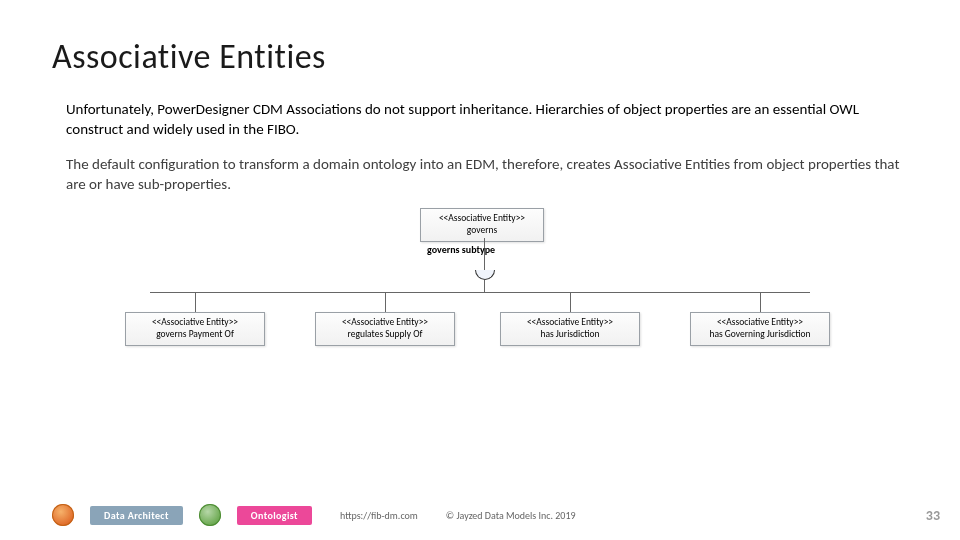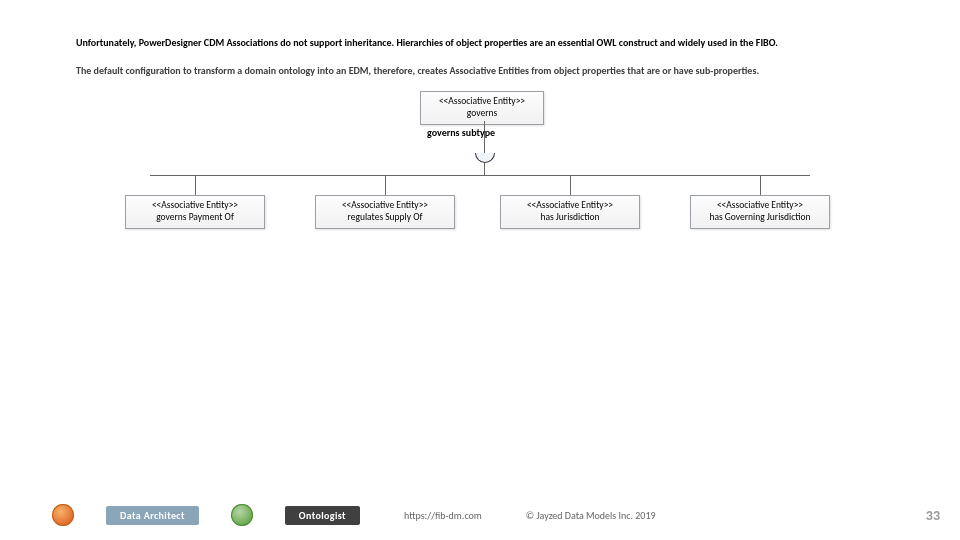--- a/index.html
+++ b/index.html
@@ -2,53 +2,54 @@
 <html><head>
 <meta charset="utf-8">
 <style>
   * { margin: 0; padding: 0; box-sizing: border-box; }
   html, body { width: 960px; height: 540px; background: #fff; font-family: "Segoe UI", Calibri, Arial, sans-serif; position: relative; overflow: hidden; }
 
   .slide { position: relative; width: 960px; height: 540px; padding: 36px 52px 0 52px; }
 
   .title { font-size: 34px; font-weight: 400; color: #1a1a1a; letter-spacing: 0.5px; margin-bottom: 22px; font-family: "Segoe UI Light","Segoe UI",Calibri,Arial,sans-serif; }
 
-  .para { font-size: 10px; font-weight: 700; line-height: 1.35; margin: 0 4px 14px 24px; }
+  .para { font-size: 15px; font-weight: 400; line-height: 1.35; margin: 0 4px 14px 14px; }
   .p-black { color: #000; }
   .p-green { color: #404040; }
 
   
   .diagram { position: relative; width: 780px; height: 170px; margin: 8px auto 0 auto; }
   .box { position: absolute; border: 1px solid #9aa0a6; background: linear-gradient(#fdfdfd,#f1f1f1); text-align: center; font-size: 9.5px; line-height: 1.25; padding: 4px 6px; box-shadow: 1px 1px 2px rgba(0,0,0,.12); }
   .box .stereo { display:block; }
   .parent-box { left: 330px; top: 0; width: 124px; }
   .edge-label { position:absolute; left: 337px; top: 35px; font-size: 10px; font-weight:700; }
   .halfmoon { position:absolute; left: 385px; top: 62px; width: 20px; height: 10px; border:1.2px solid #333; border-top:none; border-radius: 0 0 12px 12px; background:#f0f4fb; }
   .connector-vert { position:absolute; left: 394px; top: 30px; width: 1px; height: 32px; background:#666; }
   .connector-vert2 { position:absolute; left: 394px; top: 72px; width: 1px; height: 12px; background:#666; }
   .hbar { position:absolute; top: 84px; height:1px; background:#666; left: 60px; right: 60px; }
   .drop { position:absolute; top:84px; width:1px; height:20px; background:#666; }
   .d1 { left: 105px; } .d2 { left: 295px; } .d3 { left: 480px; } .d4 { left: 670px; }
   .child { top: 104px; width: 140px; }
   .c1 { left: 35px; } .c2 { left: 225px; } .c3 { left: 410px; } .c4 { left: 600px; }
 
   
-  .footer { position:absolute; left: 52px; right: 20px; bottom: 14px; display:flex; align-items:center; gap: 32px; font-size: 10px; color:#555; }
+  .footer { position:absolute; left: 52px; right: 20px; bottom: 14px; display:flex; align-items:center; gap: 16px; font-size: 10px; color:#555; }
   .badge { width:22px; height:22px; border-radius:50%; display:inline-block; }
   .badge-org { background: radial-gradient(circle at 40% 35%, #f6b26b, #e06b2a 70%); box-shadow: 0 0 0 1px #c26216 inset; }
   .badge-grn { background: radial-gradient(circle at 40% 35%, #b6d7a8, #6aa84f 70%); box-shadow: 0 0 0 1px #4d8c34 inset; }
   .role { font-size: 10px; font-weight:600; color:#fff; background:#8aa4b8; padding:3px 14px; border-radius:2px; letter-spacing:.4px; }
-  .role.green { background:#404040; }
+  .role.green { background:#ec4899; }
   .ftxt { font-size:10px; color:#666; margin-left: 12px; }
   .pagenum { margin-left:auto; font-size:14px; color:#999;font-weight:bold; }
 </style>
 </head>
 <body>
 
 <div class="slide">
+  <h1 class="title">Associative Entities</h1>
 
   <p class="para p-black">Unfortunately, PowerDesigner CDM Associations do not support inheritance. Hierarchies of object properties are an essential OWL construct and widely used in the FIBO.</p>
   <p class="para p-green">The default configuration to transform a domain ontology into an EDM, therefore, creates Associative Entities from object properties that are or have sub-properties.</p>
 
   <div class="diagram">
     <div class="box parent-box">
       <span class="stereo">&lt;&lt;Associative Entity&gt;&gt;</span>
       <span>governs</span>
     </div>
     <div class="connector-vert"></div>

